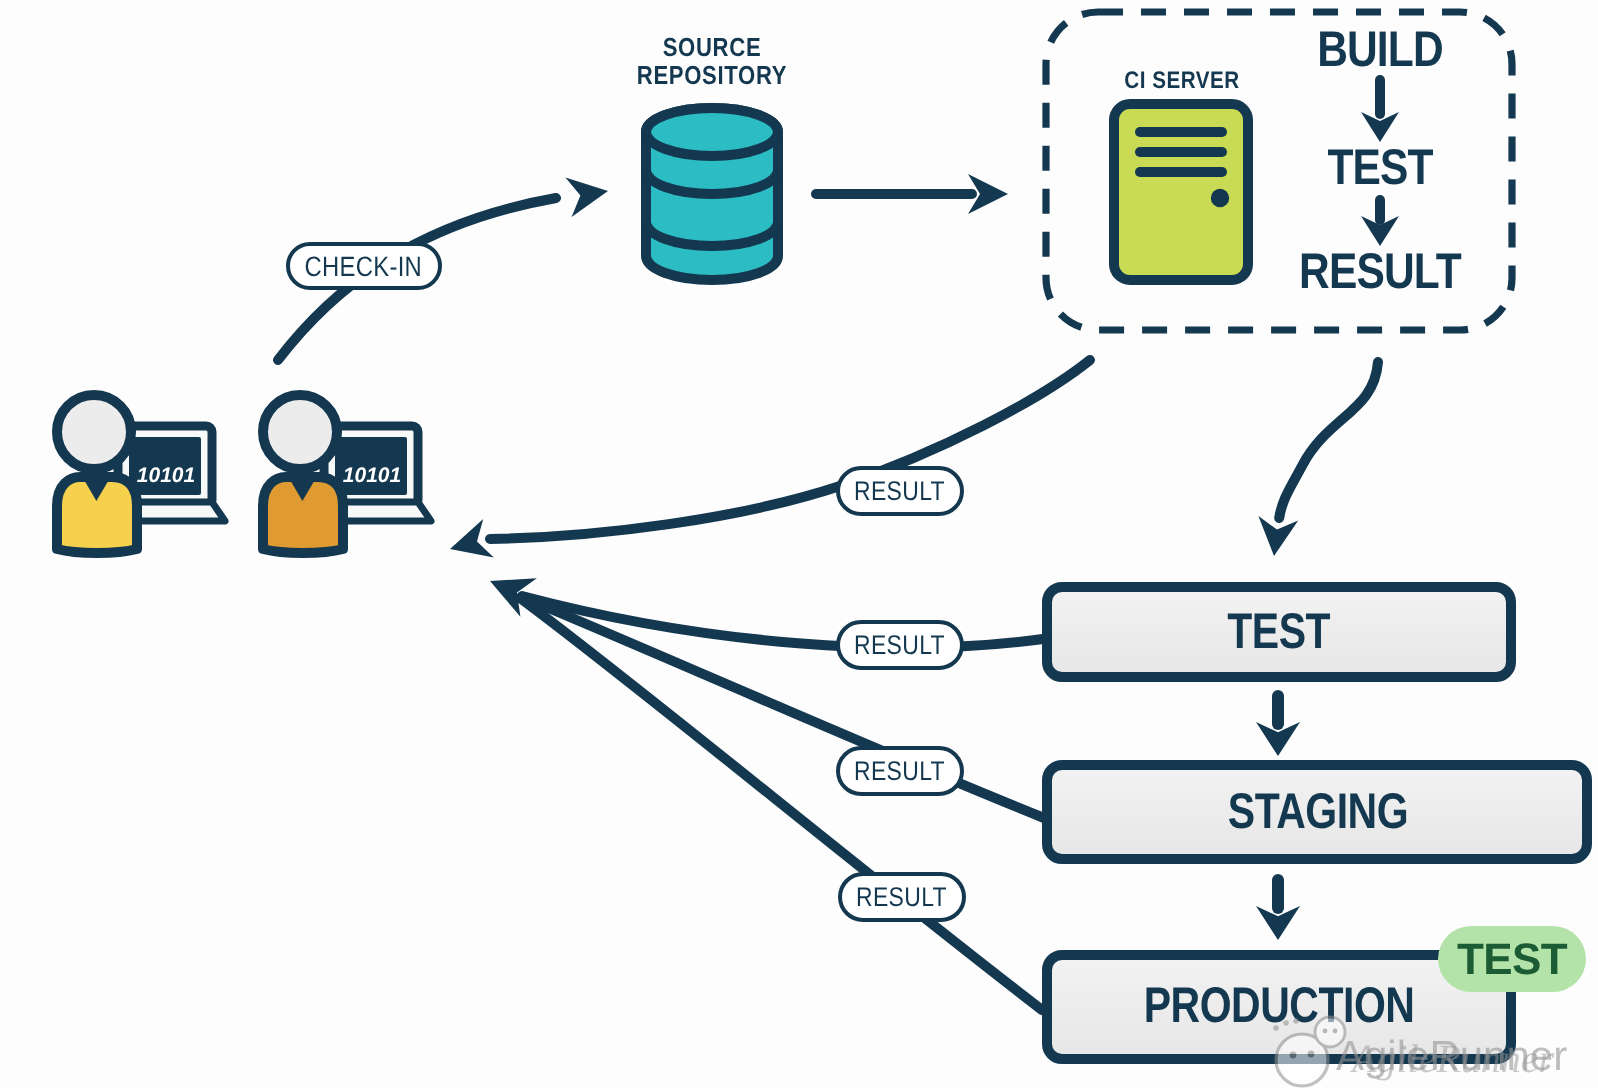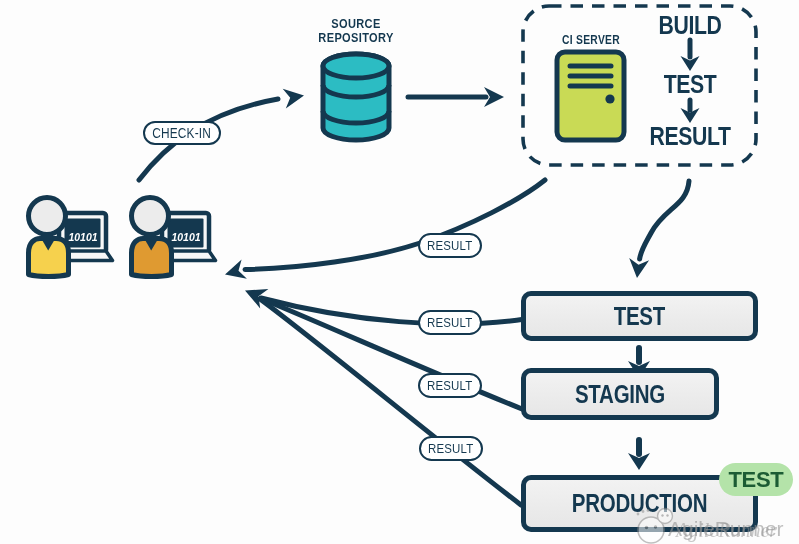--- a/index.html
+++ b/index.html
@@ -152,21 +152,21 @@
   <div class="pill pill-result" style="left:418px;top:372.5px;width:64px;height:25px;">
     <span>RESULT</span>
   </div>
   <div class="pill pill-result" style="left:418.5px;top:436px;width:64px;height:25px;">
     <span>RESULT</span>
   </div>
 
   <div class="stage" style="left:521px;top:291px;width:237px;height:50px;">
     <span>TEST</span>
   </div>
-  <div class="stage" style="left:521px;top:368px;width:198px;height:52px;">
+  <div class="stage" style="left:521px;top:380px;width:275px;height:52px;">
     <span>STAGING</span>
   </div>
   <div class="stage" style="left:521px;top:475px;width:237px;height:57px;">
     <span>PRODUCTION</span>
   </div>
 
   <div class="badge-auto" style="left:719px;top:463px;width:74px;height:33px;">
     <span>TEST</span>
   </div>
 

